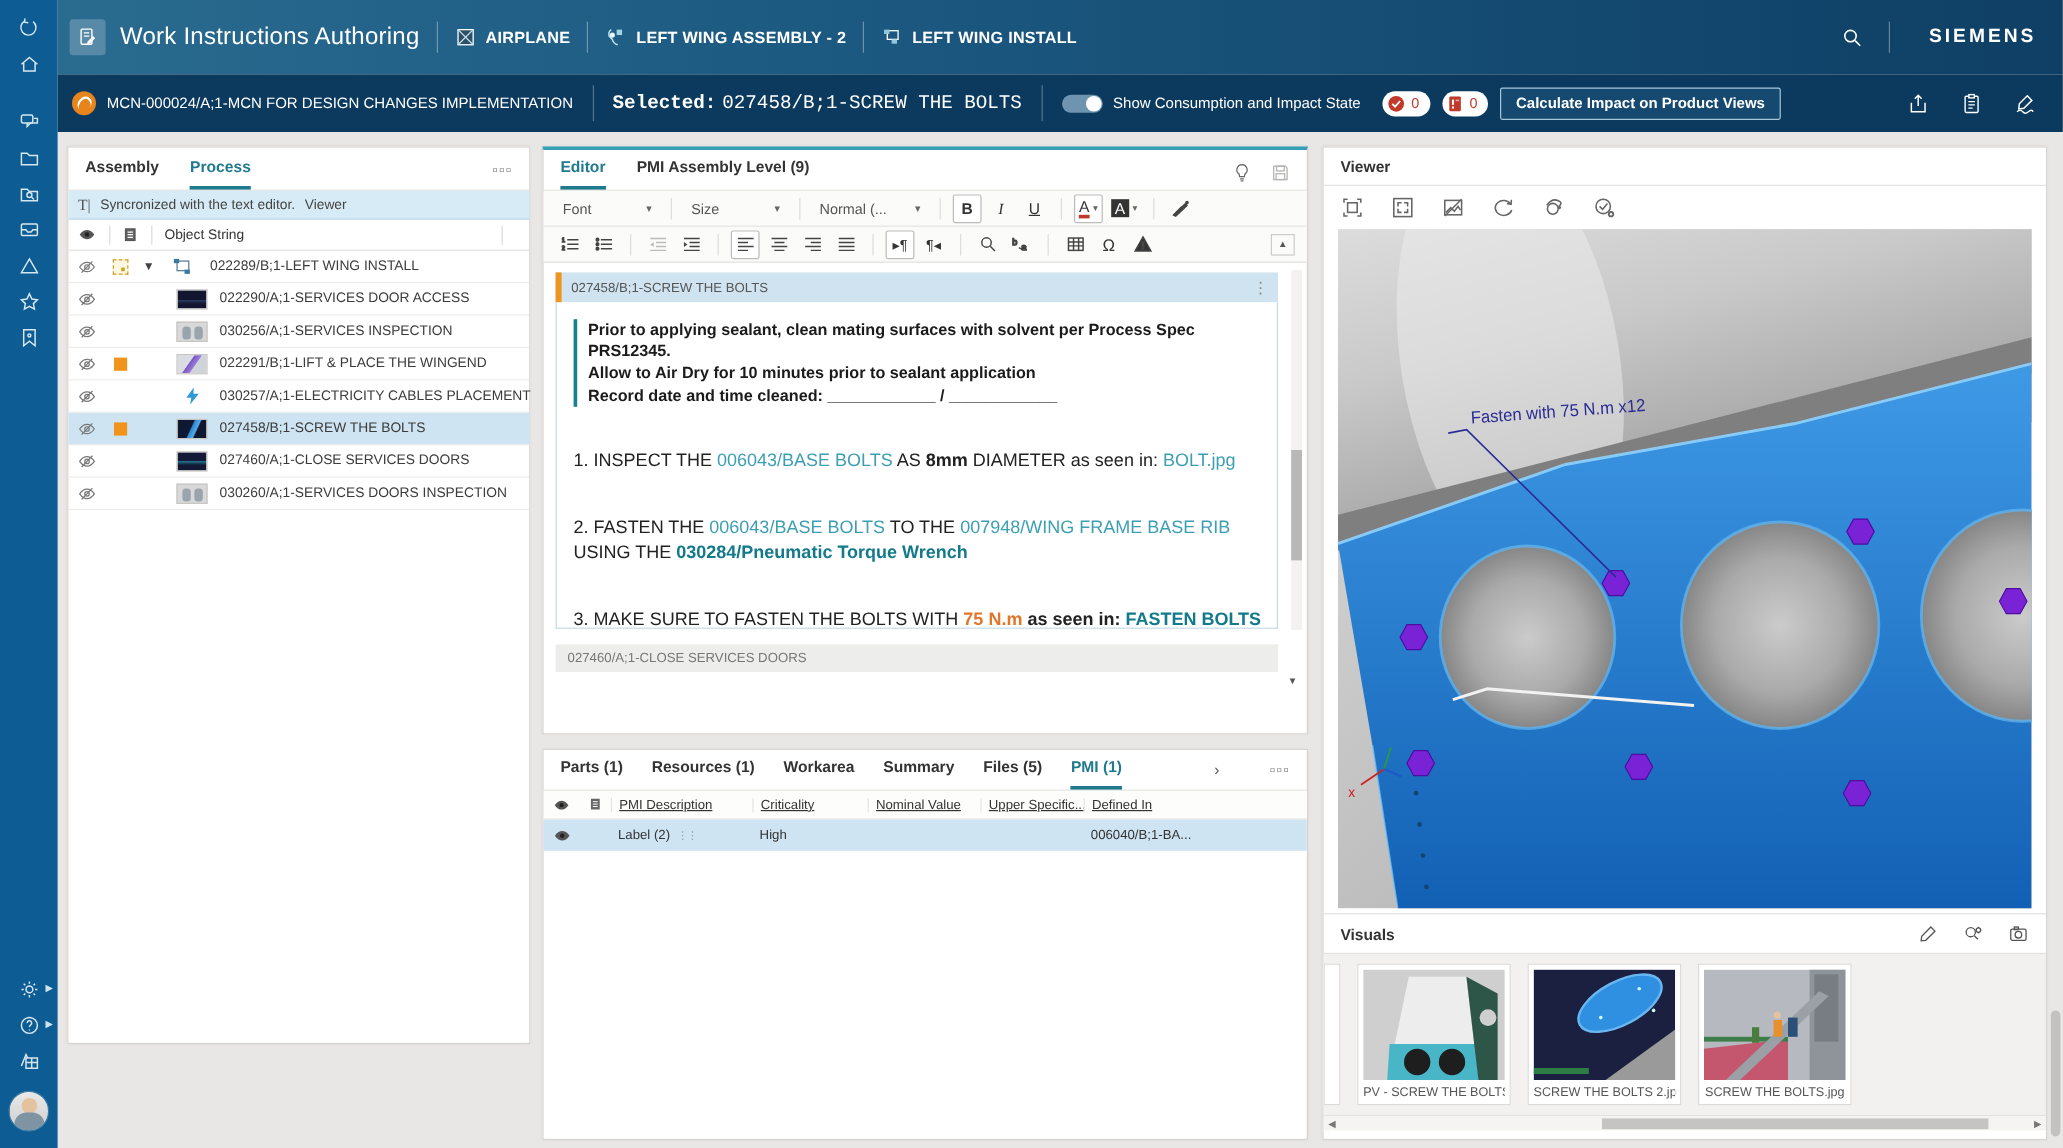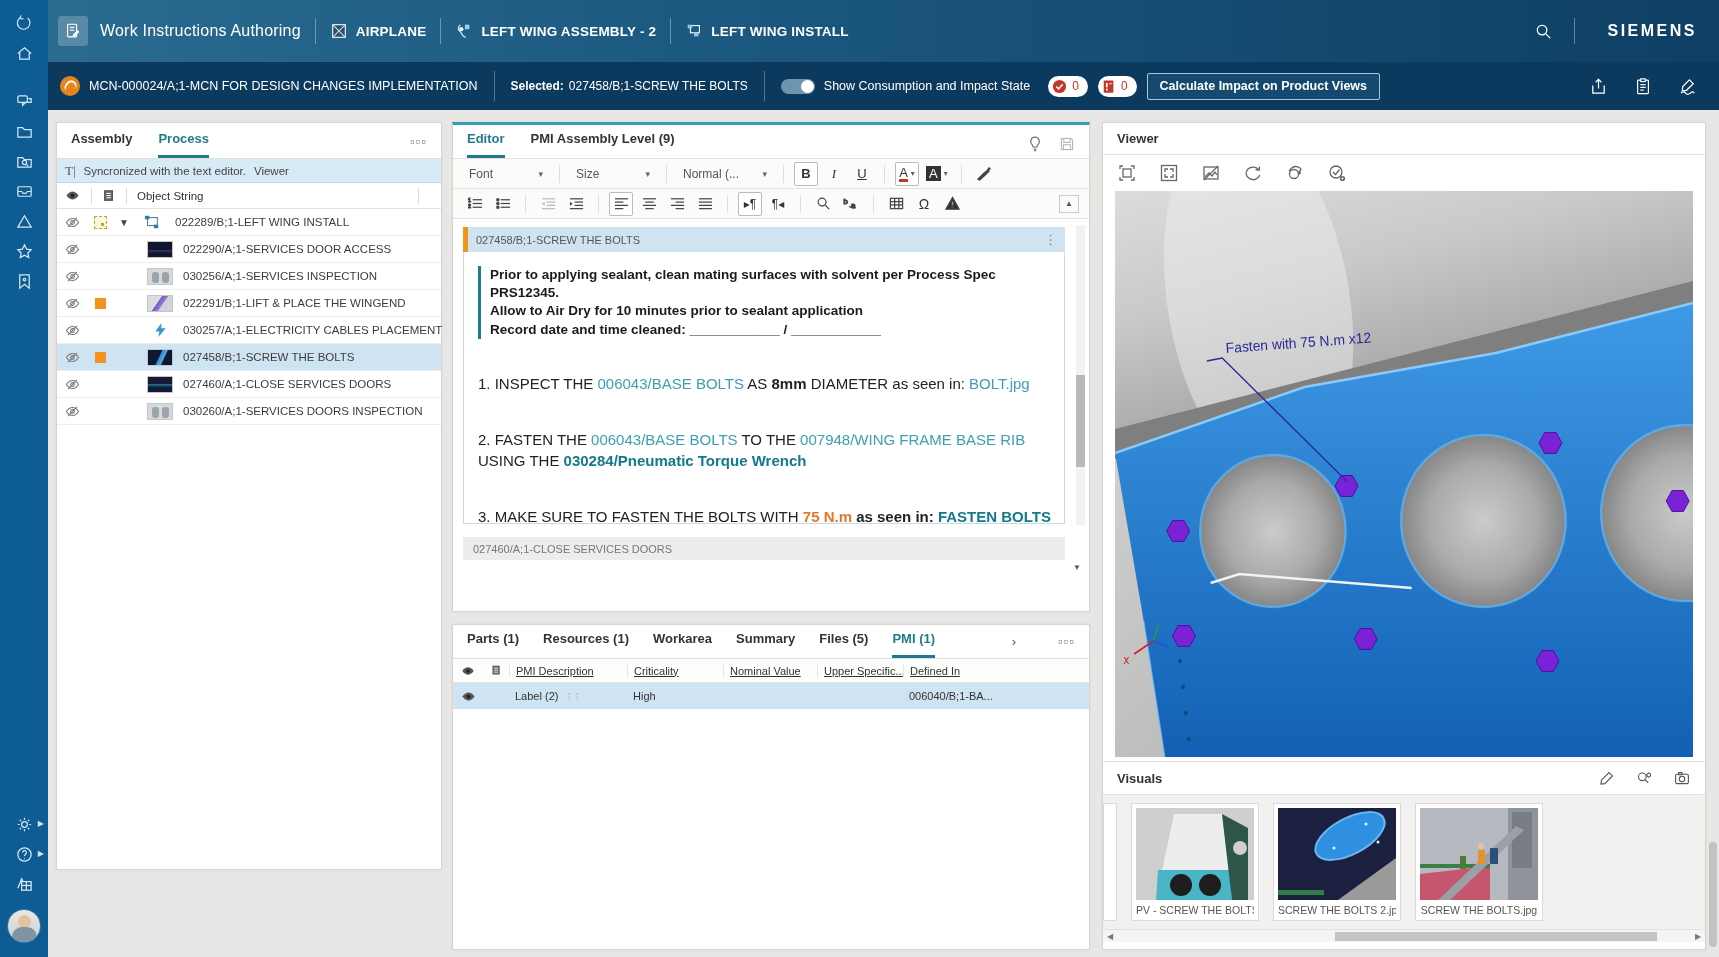--- a/index.html
+++ b/index.html
@@ -11,35 +11,35 @@
   .rail-icon svg { stroke:#d7e7f2; fill:none; stroke-width:1.3; }
   .rail-arrow { position:absolute; right:4px; top:10px; font-size:8px; color:#cfe3f0; }
   #rail-bottom { position:absolute; bottom:10px; left:0; width:48px; }
   #avatar { width:34px; height:34px; border-radius:50%; margin:10px auto 4px; background:linear-gradient(180deg,#e8e8e8,#cfcfcf); position:relative; overflow:hidden; border:1px solid #3a7aa5; cursor:pointer; }
   #avatar .head { position:absolute; left:10px; top:5px; width:13px; height:13px; border-radius:50%; background:#e3c29d; }
   #avatar .body { position:absolute; left:4px; top:17px; width:25px; height:16px; border-radius:10px 10px 0 0; background:#7e94a2; }
 
   
   #topbar { position:absolute; left:48px; top:0; right:0; height:62px; background:linear-gradient(90deg,#2a6b90 0%,#1a567e 45%,#0f3f64 100%); display:flex; align-items:center; color:#fff; z-index:4; }
   #app-tile { width:30px; height:30px; margin-left:10px; border-radius:3px; background:rgba(255,255,255,.22); display:flex; align-items:center; justify-content:center; }
-  #app-title { font-size:16px; margin-left:12px; font-weight:400; letter-spacing:.2px; }
+  #app-title { font-size:20px; margin-left:12px; font-weight:400; letter-spacing:.2px; }
   .tb-divider { width:1px; height:26px; background:rgba(255,255,255,.35); margin:0 14px; }
   .crumb { display:flex; align-items:center; gap:8px; font-size:13.5px; font-weight:600; letter-spacing:.2px; cursor:pointer; }
   .crumb .ci { width:18px; height:18px; display:inline-block; }
   #topbar-right { margin-left:auto; display:flex; align-items:center; }
   #search-btn { width:34px; display:flex; justify-content:center; cursor:pointer; }
   #brand { font-size:16px; font-weight:bold; letter-spacing:2.5px; margin:0 22px 0 18px; }
 
   
   #ctxbar { position:absolute; left:48px; top:62px; right:0; height:48px; background:#0b3a5e; display:flex; align-items:center; color:#fff; z-index:4; }
   #mcn-icon { width:20px; height:20px; border-radius:50%; background:#e8841c; margin-left:12px; position:relative; flex:none; }
   #mcn-icon:after { content:""; position:absolute; left:5px; top:4px; width:9px; height:11px; border-radius:50% 50% 0 50%; border:2px solid #fff; border-right:none; border-bottom:none; transform:rotate(40deg); }
   #mcn-text { font-size:12.5px; margin-left:9px; white-space:nowrap; }
   .ctx-divider { width:1px; height:30px; background:rgba(255,255,255,.3); margin:0 16px; }
-  #selected-wrap { font-size:12px; white-space:nowrap; }
+  #selected-wrap { font-size:16px; white-space:nowrap;font-family:Liberation Mono, monospace; }
   #selected-wrap b { font-weight:bold; margin-right:5px; }
   #toggle { width:34px; height:15px; border-radius:8px; background:#6f94af; position:relative; margin-right:9px; cursor:pointer; flex:none; }
   #toggle .knob { position:absolute; right:1px; top:1px; width:13px; height:13px; border-radius:50%; background:#fff; }
   #toggle-label { font-size:12.5px; white-space:nowrap; margin-right:18px; }
   .badge { height:21px; background:#fff; border-radius:11px; display:flex; align-items:center; padding:0 9px 0 4px; gap:5px; margin-right:10px; cursor:pointer; }
   .badge .cnt { color:#c0392b; font-size:12px; }
   #impact-btn { height:27px; background:#15496f; border:1px solid #a7c6da; color:#fff; font-size:12.5px; font-weight:600; padding:0 12px; border-radius:2px; cursor:pointer; font-family:inherit; white-space:nowrap; }
   #ctx-right { margin-left:auto; display:flex; align-items:center; gap:26px; padding-right:22px; }
   #ctx-right svg { cursor:pointer; }
 

